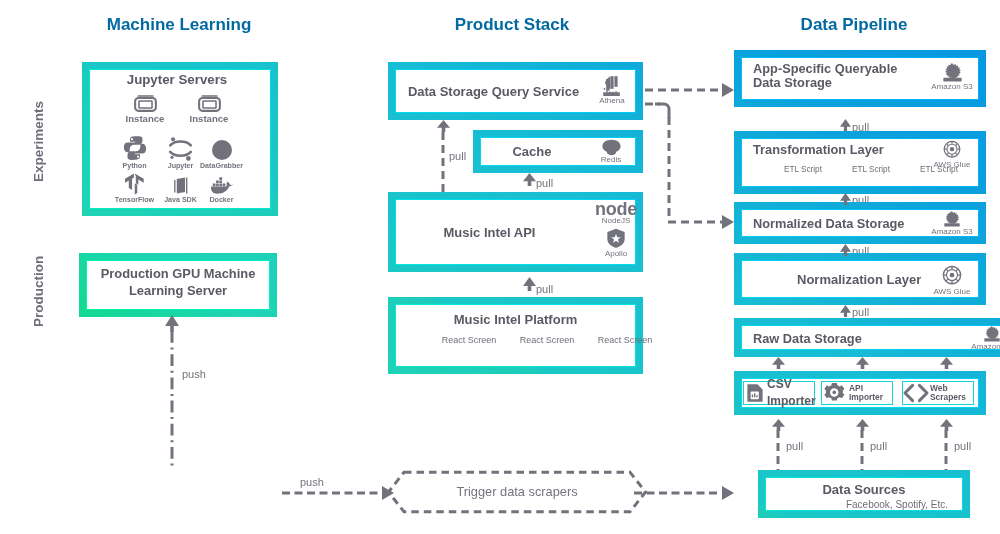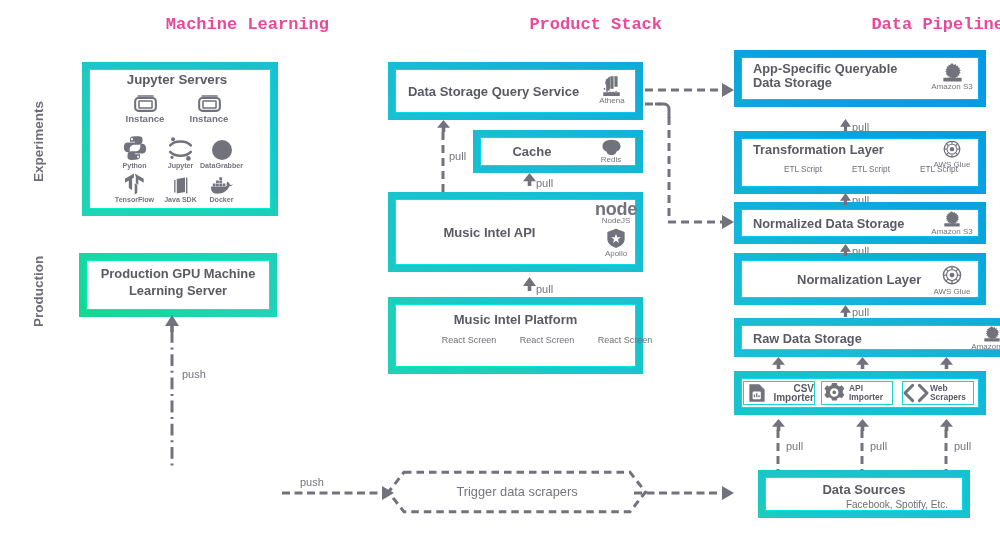--- a/index.html
+++ b/index.html
@@ -2,22 +2,22 @@
 <html><head>
 <meta charset="utf-8">
 <style>
   html,body{margin:0;padding:0;background:#ffffff;}
   #stage{position:relative;width:1000px;height:534px;background:#ffffff;overflow:hidden;
          --grad:linear-gradient(33.56deg,#00ef4a 0%,#00e060 9.4%,#1fd4b5 32%,#1dccbb 43.1%,#1ac8c6 43.8%,#17bdd4 60.9%,#0ca2dc 80.2%,#0693e4 100%);
          --grad2:linear-gradient(33.56deg,#00ff40 0%,#00fa4e 9.4%,#00f0c0 32%,#00ecd2 43.1%,#00e8de 43.8%,#00d8f0 60.9%,#00b8fa 80.2%,#00a8ff 100%);
          font-family:"Liberation Sans",sans-serif;-webkit-font-smoothing:antialiased;}
   .abs{position:absolute;box-sizing:border-box;}
 
-  .colhead{position:absolute;font-weight:700;font-size:17px;color:#ec4899;
-           text-align:right;white-space:nowrap;font-family:Liberation Mono, monospace;}
+  .colhead{position:absolute;font-weight:700;font-size:17px;color:#0369a1;
+           text-align:center;white-space:nowrap;}
   .sidelabel{position:absolute;font-weight:700;font-size:13.5px;color:#6e6e78;
              white-space:nowrap;transform:rotate(-90deg);transform-origin:0 0;}
 
   
   .frame{position:absolute;box-sizing:border-box;
          background-image:var(--grad);
          background-size:1000px 534px;
          background-repeat:no-repeat;}
   .frame .inner{position:absolute;box-sizing:border-box;
                 background-image:var(--grad2);background-size:1000px 534px;background-repeat:no-repeat;
@@ -288,21 +288,21 @@
       <div class="inner" style="left:7px;top:7px;right:7px;bottom:7px;--bp:-741px -378px">
         <div class="bg"></div>
         <div class="abs" style="left:2px;top:3px;width:72px;height:24px;border:1.4px solid #17d6d2;background:#fff;display:flex;align-items:center;">
           <div style="width:24px;display:flex;justify-content:center;margin-left:1px">
             <svg width="20" height="22" viewBox="0 0 22 22" style="display:block">
               <path d="M2.6 1.4 h11.0 l5.8 5.8 v13.4 h-16.8z" fill="#72727c"></path>
               <rect x="6.2" y="9.4" width="9.0" height="8.4" rx="1.0" fill="#ffffff"></rect>
               <path d="M8.2 15.6 v-3.0 M10.7 15.6 v-4.2 M13.2 15.6 v-2.0" stroke="#72727c" stroke-width="1.5"></path>
             </svg>
           </div>
-          <div class="ttl" style="flex:1;font-size:10px;line-height:9px;white-space:normal;text-align:right;padding-left:2px">CSV Importer</div>
+          <div class="ttl" style="flex:1;font-size:12px;line-height:17px;white-space:normal;text-align:left;padding-left:2px">CSV Importer</div>
         </div>
 <div class="abs" style="left:80px;top:3px;width:72px;height:24px;border:1.4px solid #17d6d2;background:#fff;display:flex;align-items:center;">
           <div style="width:24px;display:flex;justify-content:center;margin-left:1px">
             <svg width="22" height="22" viewBox="0 0 24 24" style="display:block">
               <path d="M9.2 1.2 h5.6 l.6 2.6 2.8 1.2 2.2-1.4 3.0 4.0-1.8 2.0v3.0l1.8 2.0-3.0 4.0-2.2-1.4-2.8 1.2-.6 2.6h-5.6l-.6-2.6-2.8-1.2-2.2 1.4-3.0-4.0 1.8-2.0v-3.0l-1.8-2.0 3.0-4.0 2.2 1.4 2.8-1.2z" fill="#72727c" transform="translate(-.2 0) scale(.96)"></path>
               <circle cx="11.2" cy="11.4" r="4.6" fill="#ffffff"></circle>
               <circle cx="11.2" cy="11.4" r="2.0" fill="#72727c"></circle>
             </svg>
           </div>
           <div class="ttl" style="flex:1;font-size:8.4px;line-height:9.5px;white-space:normal;text-align:left;padding-left:2px">API Importer</div>

